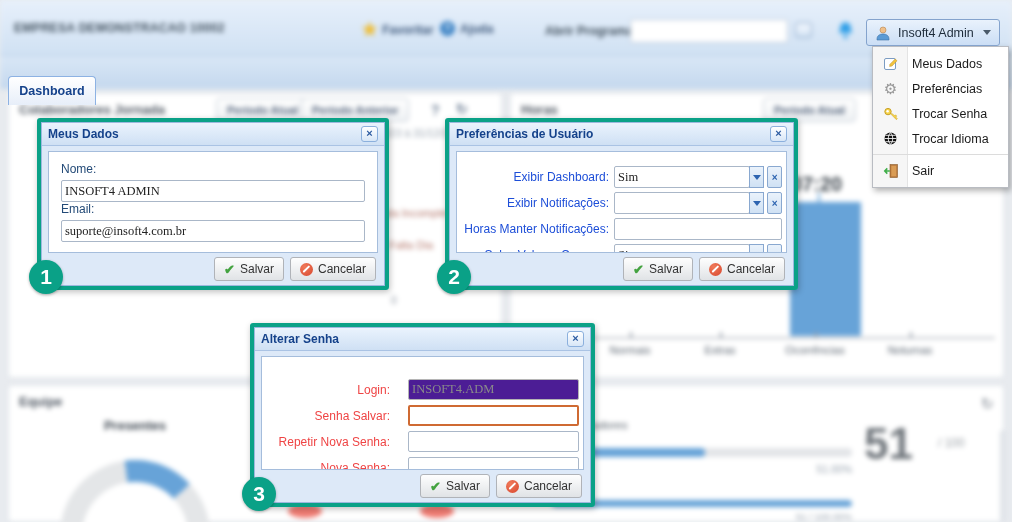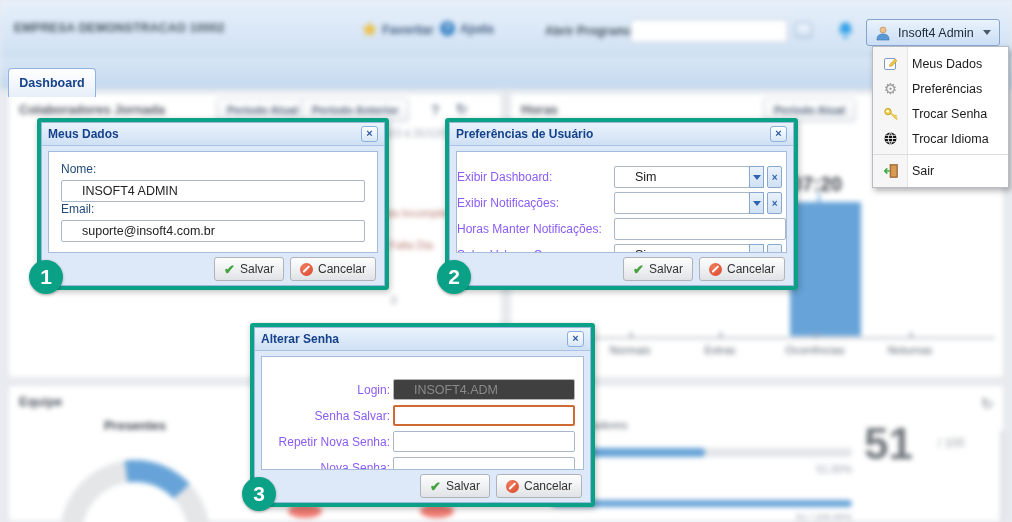--- a/index.html
+++ b/index.html
@@ -61,21 +61,21 @@
   .meter-fill { height:100%; background:#67a3d8; border-radius:4px; }
   .meter-pct { position:absolute; width:300px; text-align:right; font-size:10.5px; color:#97a2ae; }
   .big-num { position:absolute; left:864px; top:422px; font-size:44px; font-weight:bold;
              color:#70767c; line-height:1; }
   .big-den { position:absolute; left:938px; top:436px; font-size:12px; color:#9aa0a6; }
   .refresh { position:absolute; font-size:15px; color:#7a828c; }
   .scrollhint { position:absolute; left:1000px; top:430px; width:6px; height:92px;
                 background:#dfe3e8; border-radius:3px; }
 
   
-  .tab { position:absolute; left:8px; top:68px; width:88px; height:29px; z-index:6;
+  .tab { position:absolute; left:8px; top:76px; width:88px; height:29px; z-index:6;
          background:linear-gradient(#ffffff,#e7eef9); border:1px solid #8db2e3; border-bottom:none;
          border-radius:4px 4px 0 0; display:flex; align-items:center; justify-content:center;
          font-size:12.5px; font-weight:bold; color:#15428b; }
 
   .userbtn { position:absolute; left:866px; top:19px; width:134px; height:27px; z-index:31;
              display:flex; align-items:center; gap:7px; padding:0 8px;
              background:linear-gradient(#e9f2fc,#cbdef5); border:1px solid #84a3cd; border-radius:3px;
              font-size:12.5px; color:#1d2b3a; cursor:pointer; }
   .caret { margin-left:auto; width:0; height:0; border-left:4px solid transparent;
            border-right:4px solid transparent; border-top:5px solid #4a5a6a; }
@@ -110,42 +110,42 @@
   .btn { height:24px; display:inline-flex; align-items:center; gap:5px; padding:0 9px;
          background:linear-gradient(#fefefe,#e0e3e6); border:1px solid #b0b3b8; border-radius:3px;
          font-size:12px; color:#333; cursor:pointer; }
   .chk { color:#44a340; font-size:13px; font-weight:bold; line-height:1; }
   .noicon { position:relative; width:13px; height:13px; border-radius:50%;
             background:radial-gradient(circle at 35% 30%, #f07a5a, #d8472e); flex:none; }
   .noicon::after { content:""; position:absolute; left:2px; top:5.5px; width:9px; height:2.4px;
                    background:#fff; transform:rotate(-45deg); border-radius:1px; }
 
   .field-input { height:22px; border:1px solid #aab7c8; border-radius:2px; font-size:12.5px;
-                 color:#222; padding:0 20px; font-family:Liberation Sans, sans-serif; }
+                 color:#222; padding:0 3px; font-family:Liberation Serif, serif; }
   .d1-body { padding:7px 12px 0 12px; }
   .d1-label { font-size:12px; color:#234a77; margin:3px 0 4px; }
   .d1-input { width:100%; }
 
   .prow { display:flex; align-items:center; margin-bottom:4px; }
-  .plabel { width:152px; text-align:left; font-size:12px; color:#8b5cf6; margin-right:5px; flex:none; }
+  .plabel { width:152px; text-align:right; font-size:12px; color:#1d4ed8; margin-right:5px; flex:none; }
   .combo-input { width:136px; }
   .trigger { width:17px; height:22px; margin-left:-1px; border:1px solid #89a8d0;
              background:linear-gradient(#eaf2fb,#cfe1f4); display:flex; align-items:center;
              justify-content:center; cursor:pointer; }
   .trigger .tri { width:0; height:0; border-left:4px solid transparent; border-right:4px solid transparent;
                   border-top:5px solid #2d64b0; }
   .clearbtn { width:16px; height:22px; margin-left:3px; border:1px solid #89a8d0; border-radius:2px;
               background:linear-gradient(#eaf2fb,#cfe1f4); color:#2d64b0; font-size:10px; font-weight:bold;
               display:flex; align-items:center; justify-content:center; cursor:pointer; }
   .wide-input { width:172px; }
 
   .srow { display:flex; align-items:center; margin-bottom:5px; }
-  .slabel { width:128px; text-align:right; font-size:12px; color:#8b5cf6; margin-right:3px; flex:none; }
+  .slabel { width:128px; text-align:right; font-size:12px; color:#ef4444; margin-right:18px; flex:none; }
   .s-input { width:182px; height:21px; }
-  .s-disabled { background:#404040; color:#8a8a8a; border-color:#b5b5b5; }
+  .s-disabled { background:#4c1d95; color:#8a8a8a; border-color:#b5b5b5; }
   .s-invalid { border:2px solid #cf6a33; }
 </style>
 </head>
 <body>
 
 <div class="screen">
 
   <div class="blur-layer">
 
     <div class="hdr">

